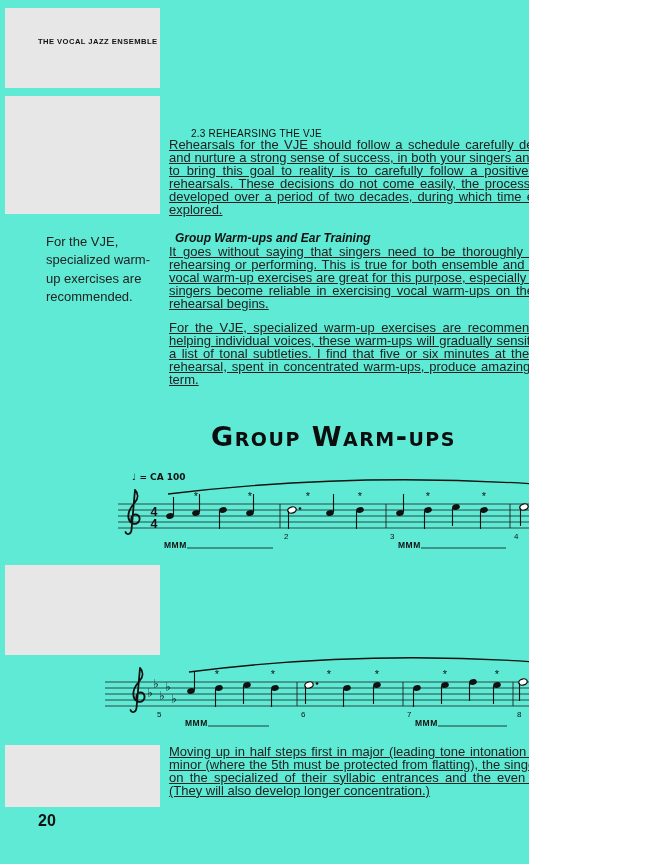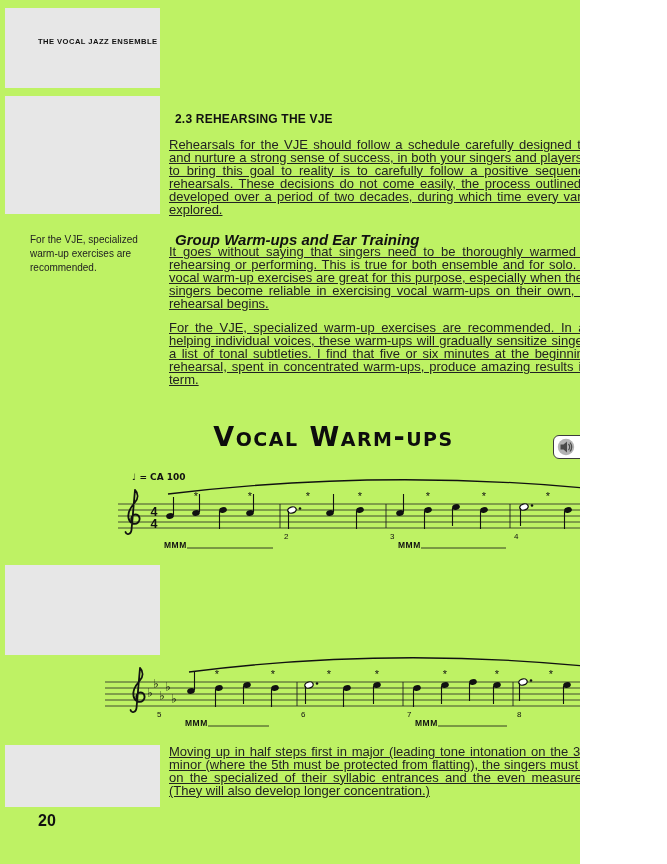--- a/index.html
+++ b/index.html
@@ -1,32 +1,32 @@
 <!DOCTYPE html>
 <html><head>
 <meta charset="utf-8">
 <style>
   html,body{margin:0;padding:0;background:#fff;}
-  .page{position:relative;width:580px;height:864px;background:#bef264;overflow:hidden;
+  .page{position:relative;width:529px;height:864px;background:#5eead4;overflow:hidden;
         font-family:"Liberation Sans",sans-serif;color:#1c1c1c;}
   .gray-block{position:absolute;background:#e7e7e7;}
   .block-a{left:5px;top:8px;width:155px;height:80px;}
   .block-b{left:5px;top:96px;width:155px;height:118px;}
   .block-c{left:5px;top:565px;width:155px;height:90px;}
   .block-d{left:5px;top:745px;width:155px;height:62px;}
   .running-header{position:absolute;left:38px;top:37px;font-size:7.6px;font-weight:bold;
         letter-spacing:.45px;color:#111;}
-  .sidebar-note{position:absolute;left:30px;top:233px;width:110px;font-size:10px;
+  .sidebar-note{position:absolute;left:46px;top:233px;width:110px;font-size:13px;
         line-height:1.42;color:#222;}
-  .section-heading{position:absolute;left:175px;top:112px;margin:0;font-size:12px;
-        font-weight:bold;letter-spacing:.2px;color:#111;}
+  .section-heading{position:absolute;left:175px;top:112px;margin:16px;font-size:10px;
+        font-weight:normal;letter-spacing:.2px;color:#111;}
   .body{position:absolute;left:169px;width:472px;margin:0;font-size:13px;
         line-height:12.9px;text-align:justify;color:#222;text-decoration:underline;}
   .para1{top:139px;}
-  .subheading{position:absolute;left:175px;top:231px;margin:0;font-size:15px;
+  .subheading{position:absolute;left:175px;top:231px;margin:0;font-size:12px;
         font-weight:bold;font-style:italic;color:#111;}
   .para2{top:246px;}
   .para3{top:322px;}
   .para4{top:392px;}
   .caption1{top:584px;}
   .caption2{top:746px;}
   .music-title{position:absolute;left:0;top:421px;width:667px;text-align:center;
         font-family:"DejaVu Sans",sans-serif;font-size:27px;font-weight:bold;
         font-variant:small-caps;letter-spacing:1.5px;color:#0d0d0d;}
   .track-badge{position:absolute;left:553px;top:435px;height:22px;display:flex;
@@ -49,21 +49,21 @@
 
   <div class="running-header">THE VOCAL JAZZ ENSEMBLE</div>
   <div class="sidebar-note">For the VJE, specialized warm-up exercises are recommended.</div>
 
   <h2 class="section-heading">2.3 REHEARSING THE VJE</h2>
   <p class="body para1">Rehearsals for the VJE should follow a schedule carefully designed to promote and nurture a strong sense of success, in both your singers and players. One way to bring this goal to reality is to carefully follow a positive sequence in your rehearsals. These decisions do not come easily, the process outlined here was developed over a period of two decades, during which time every variation was explored.</p>
   <h3 class="subheading">Group Warm-ups and Ear Training</h3>
   <p class="body para2">It goes without saying that singers need to be thoroughly warmed up before rehearsing or performing. This is true for both ensemble and for solo. Traditional vocal warm-up exercises are great for this purpose, especially when the individual singers become reliable in exercising vocal warm-ups on their own, before the rehearsal begins.</p>
   <p class="body para3">For the VJE, specialized warm-up exercises are recommended. In addition to helping individual voices, these warm-ups will gradually sensitize singers' ears to a list of tonal subtleties. I find that five or six minutes at the beginning of each rehearsal, spent in concentrated warm-ups, produce amazing results in the long term.</p>
 
-  <div class="music-title">Vocal Warm-ups</div>
+  <div class="music-title">Group Warm-ups</div>
 
   <div class="track-badge">
     <svg width="18" height="18" viewBox="0 0 18 18">
       <circle cx="9" cy="9" r="8.2" fill="#b3b3b3"></circle>
       <polygon points="3.5,6.5 6.5,6.5 10,3.5 10,14.5 6.5,11.5 3.5,11.5" fill="#4a4a4a"></polygon>
       <path d="M11.5 6 Q14 9 11.5 12" fill="none" stroke="#4a4a4a" stroke-width="1.2"></path>
       <path d="M13 4.5 Q16.4 9 13 13.5" fill="none" stroke="#4a4a4a" stroke-width="1.2"></path>
     </svg>
     <span>Track 1</span>
   </div>

